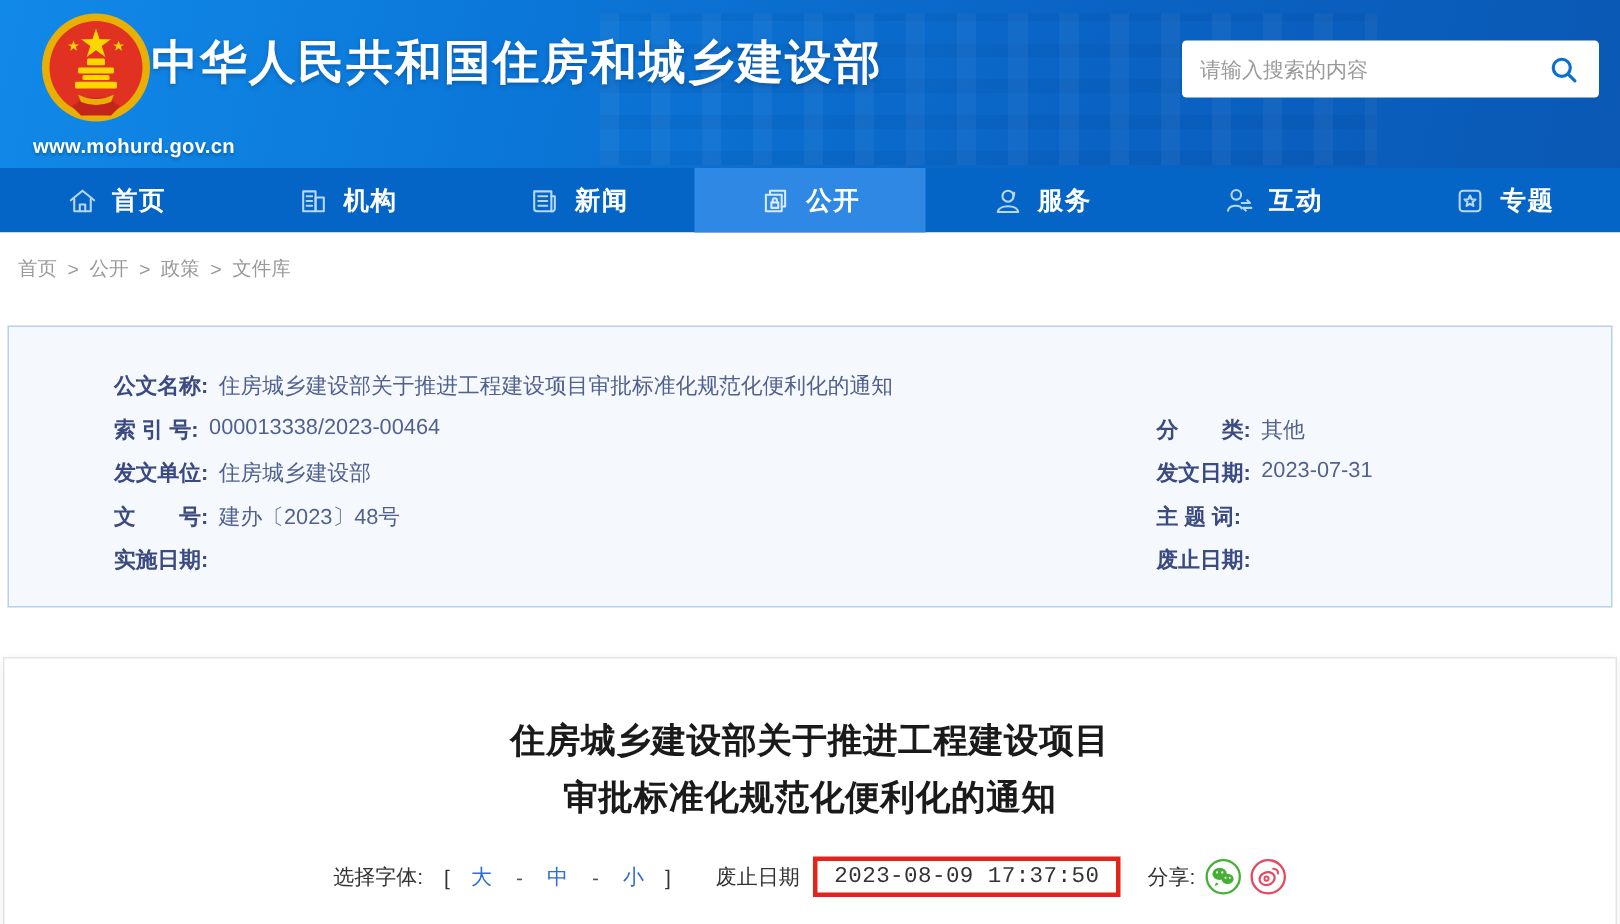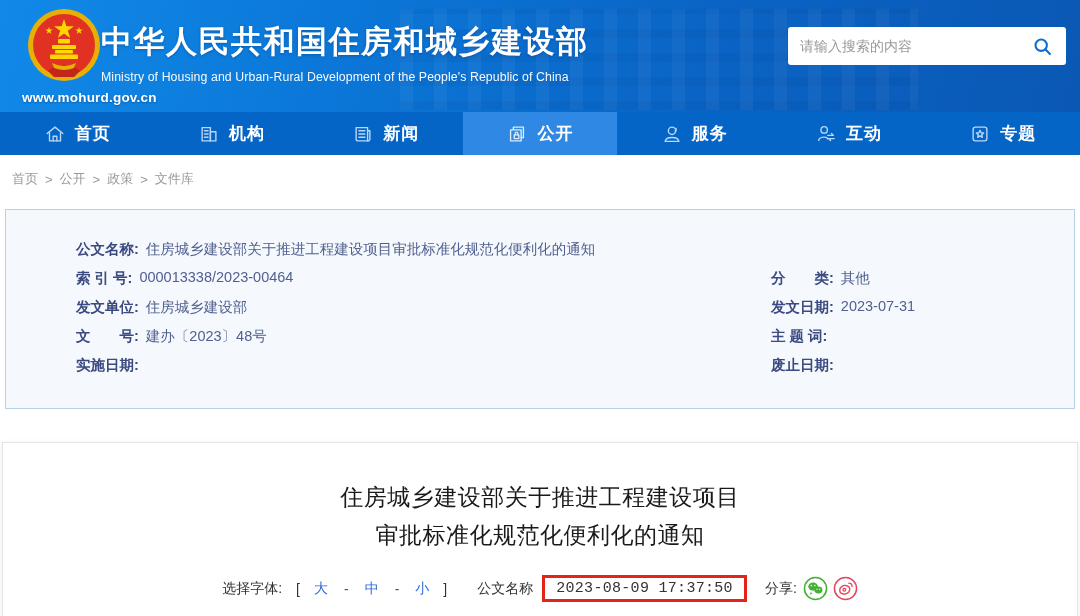--- a/index.html
+++ b/index.html
@@ -37,33 +37,33 @@
   .nav-item svg { width:22px; height:22px; stroke:#b9d7f7; fill:none; stroke-width:1.5;
     stroke-linecap:round; stroke-linejoin:round; }
   .nav-item.active svg { stroke:#d9eafc; }
 
   
   .breadcrumb { height:48px; display:flex; align-items:center; padding-left:12px;
     font-size:13px; color:#999; gap:7px; background:#fff; }
   .crumb { cursor:pointer; }
 
   
-  .meta-card { margin:6px 5px 0; background:#f5f9fe; border:1px solid #b9d0ec;
-    padding:25px 0 28px; }
+  .meta-card { margin:14px 5px 0; background:#f5f9fe; border:1px solid #b9d0ec;
+    padding:25px 0 16px; }
   .meta-row { display:flex; padding-left:70px; height:29px; align-items:center;
     font-size:14.5px; }
   .meta-left { width:695px; display:flex; }
   .meta-right { flex:1; display:flex; }
   .meta-label { font-weight:bold; color:#3b4a80; white-space:pre; }
   .meta-value { color:#51608f; margin-left:7px; white-space:pre; }
 
   
   .article-card { margin:33px 2px 0; background:#fff; border:1px solid #e4e4e4;
     box-shadow:0 1px 6px rgba(0,0,0,.07); height:192px; padding-top:35px; }
-  .article-title { text-align:center; font-size:23px; font-weight:normal; color:#1a1a1a;
+  .article-title { text-align:center; font-size:23px; font-weight:bold; color:#1a1a1a;
     line-height:38px; letter-spacing:.5px; }
   .toolbar { display:flex; justify-content:center; align-items:center; margin-top:21px;
     font-size:14px; color:#333; }
   .font-picker { display:flex; align-items:center; gap:14px; }
   .font-size-link { color:#2e6cd6; cursor:pointer; }
   .font-sep { color:#555; margin:0 2px; }
   .publish-label { margin-left:30px; color:#333; }
   .time-box { border:3px solid #e2241b; padding:2px 11px; margin-left:9px; font-size:15px;
     color:#333; letter-spacing:.3px;font-family:Liberation Mono, monospace; }
   .share-label { margin-left:18px; }
@@ -83,21 +83,20 @@
     <rect x="30" y="40" width="24" height="4" rx="1" fill="#FFD700"></rect>
     <rect x="33" y="45" width="18" height="3.4" rx="1" fill="#FFD700"></rect>
     <rect x="28" y="49.5" width="28" height="4.5" rx="1" fill="#FFD700"></rect>
     <rect x="36" y="34" width="12" height="4.5" rx="1" fill="#FFD700"></rect>
     <path d="M26 66 L34 60 H50 L58 66 L52 72 H32 Z" fill="#C1251B"></path>
     <path d="M30 58 Q42 64 54 58 L52 63 Q42 67 32 63 Z" fill="#E8B004"></path>
   </svg>
   <div class="site-url">www.mohurd.gov.cn</div>
   <div class="title-block">
     <div class="title-cn">中华人民共和国住房和城乡建设部</div>
-    <div class="title-en">Ministry of Housing and Urban-Rural Development of the People's Republic of China</div>
   </div>
   <div class="search">
     <input type="text" placeholder="请输入搜索的内容" style="">
     <span class="search-btn">
       <svg viewBox="0 0 24 24" width="21" height="21" fill="none" stroke="#0a6fd2" stroke-width="2.4" stroke-linecap="round">
         <circle cx="10.5" cy="10.5" r="6.5"></circle>
           <line x1="15.5" y1="15.5" x2="20.5" y2="20.5"></line>
       </svg>
     </span>
   </div>
@@ -235,21 +234,21 @@
     <span class="font-picker">
       <span>选择字体:</span>
       <span>[</span>
       <span class="font-size-link">大</span>
       <span class="font-sep">-</span>
       <span class="font-size-link">中</span>
       <span class="font-sep">-</span>
       <span class="font-size-link">小</span>
       <span>]</span>
     </span>
-    <span class="publish-label">公文名称</span>
+    <span class="publish-label">废止日期</span>
     <span class="time-box">
       <span>2023-08-09 17:37:50</span>
     </span>
     <span class="share-label">分享:</span>
     <span class="share-icons">
       <span>
         <svg viewBox="0 0 26 26" width="25" height="25">
           <circle cx="13" cy="13" r="11.5" fill="#fff" stroke="#45b035" stroke-width="1.6"></circle>
           <ellipse cx="10.5" cy="11" rx="5" ry="4.2" fill="#45b035"></ellipse>
           <circle cx="8.7" cy="10" r=".8" fill="#fff"></circle>

